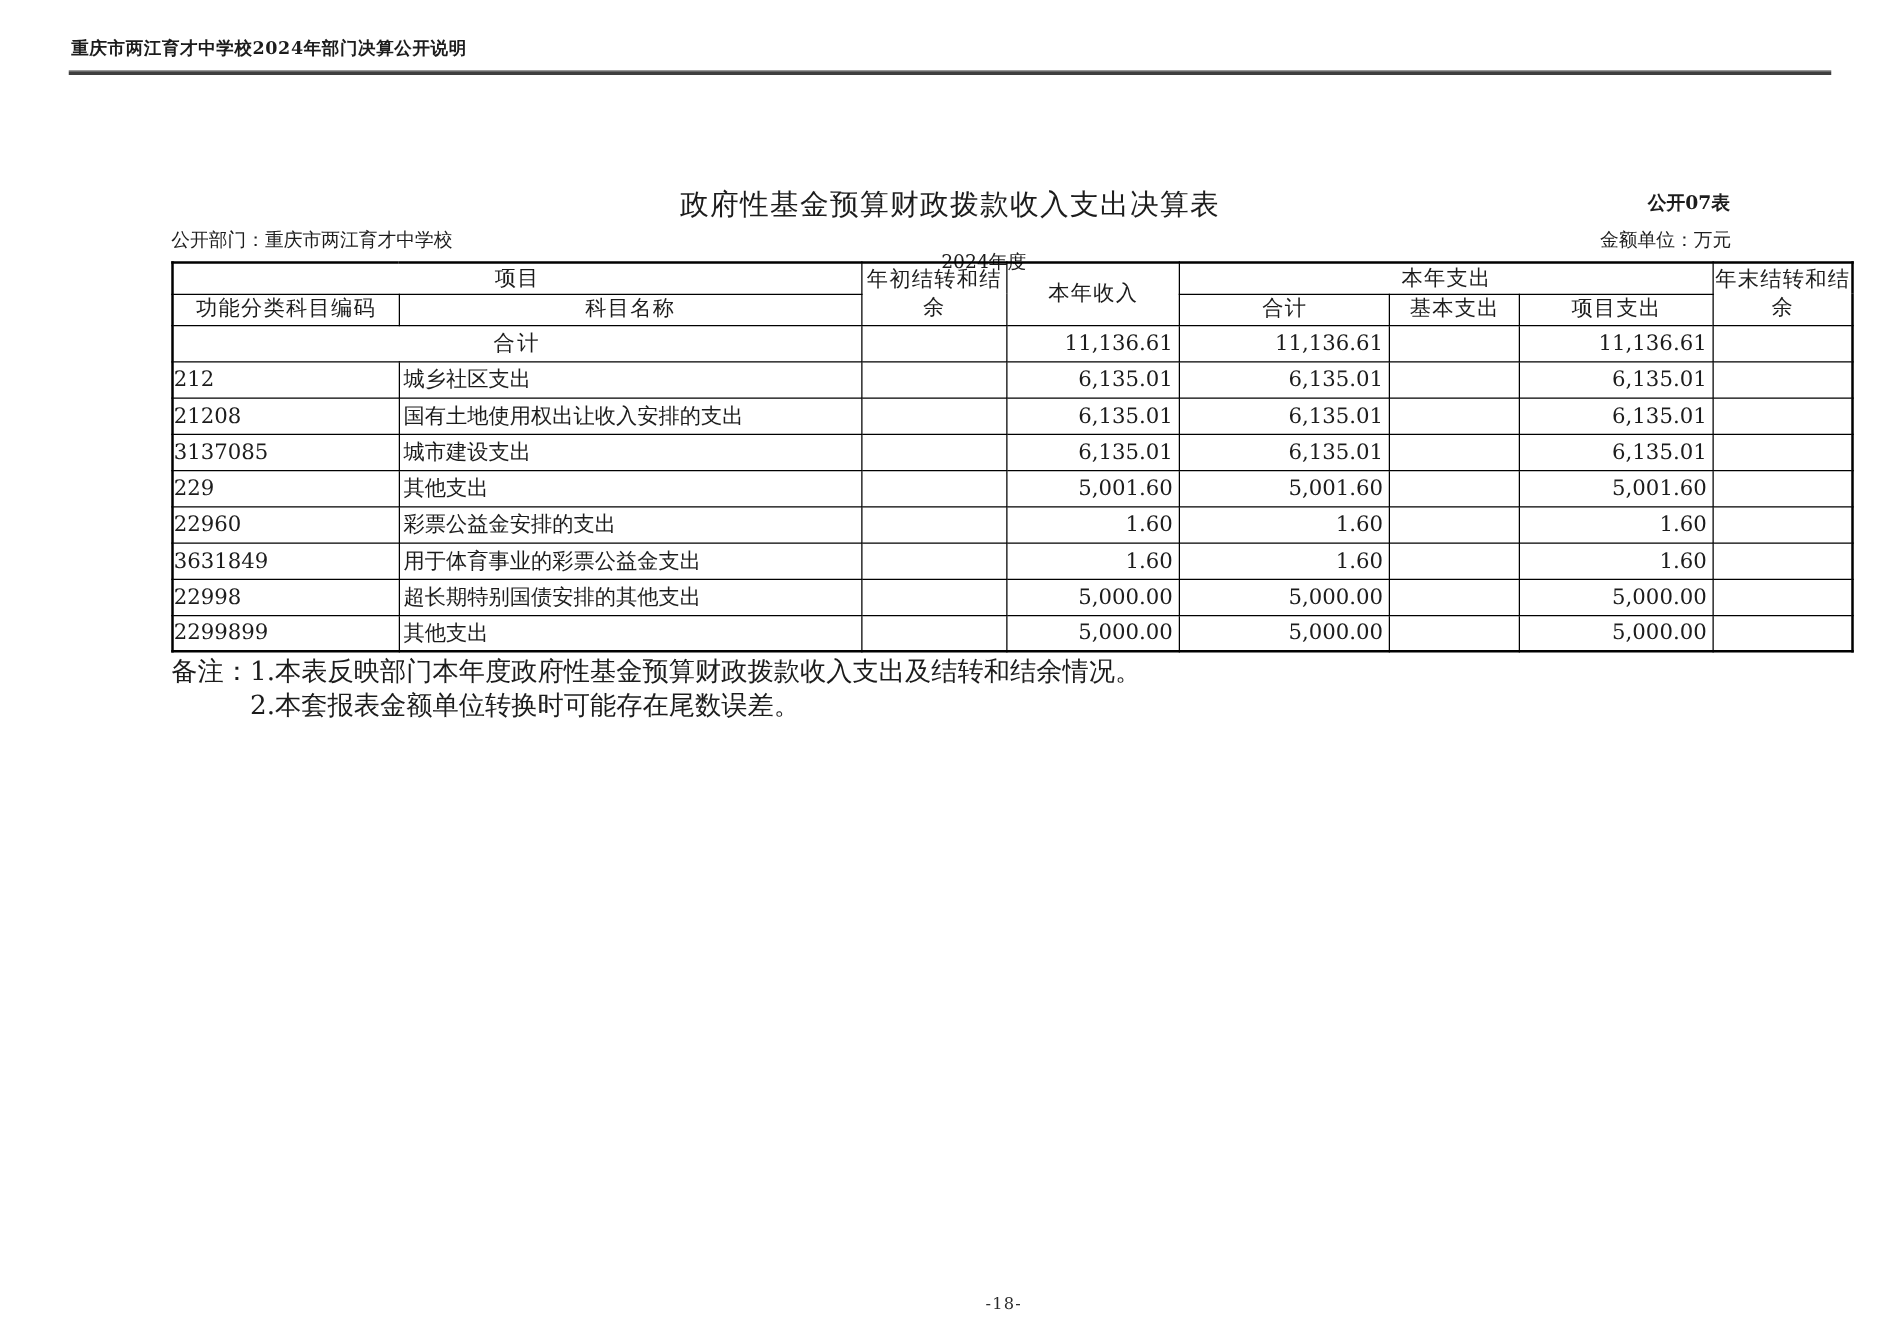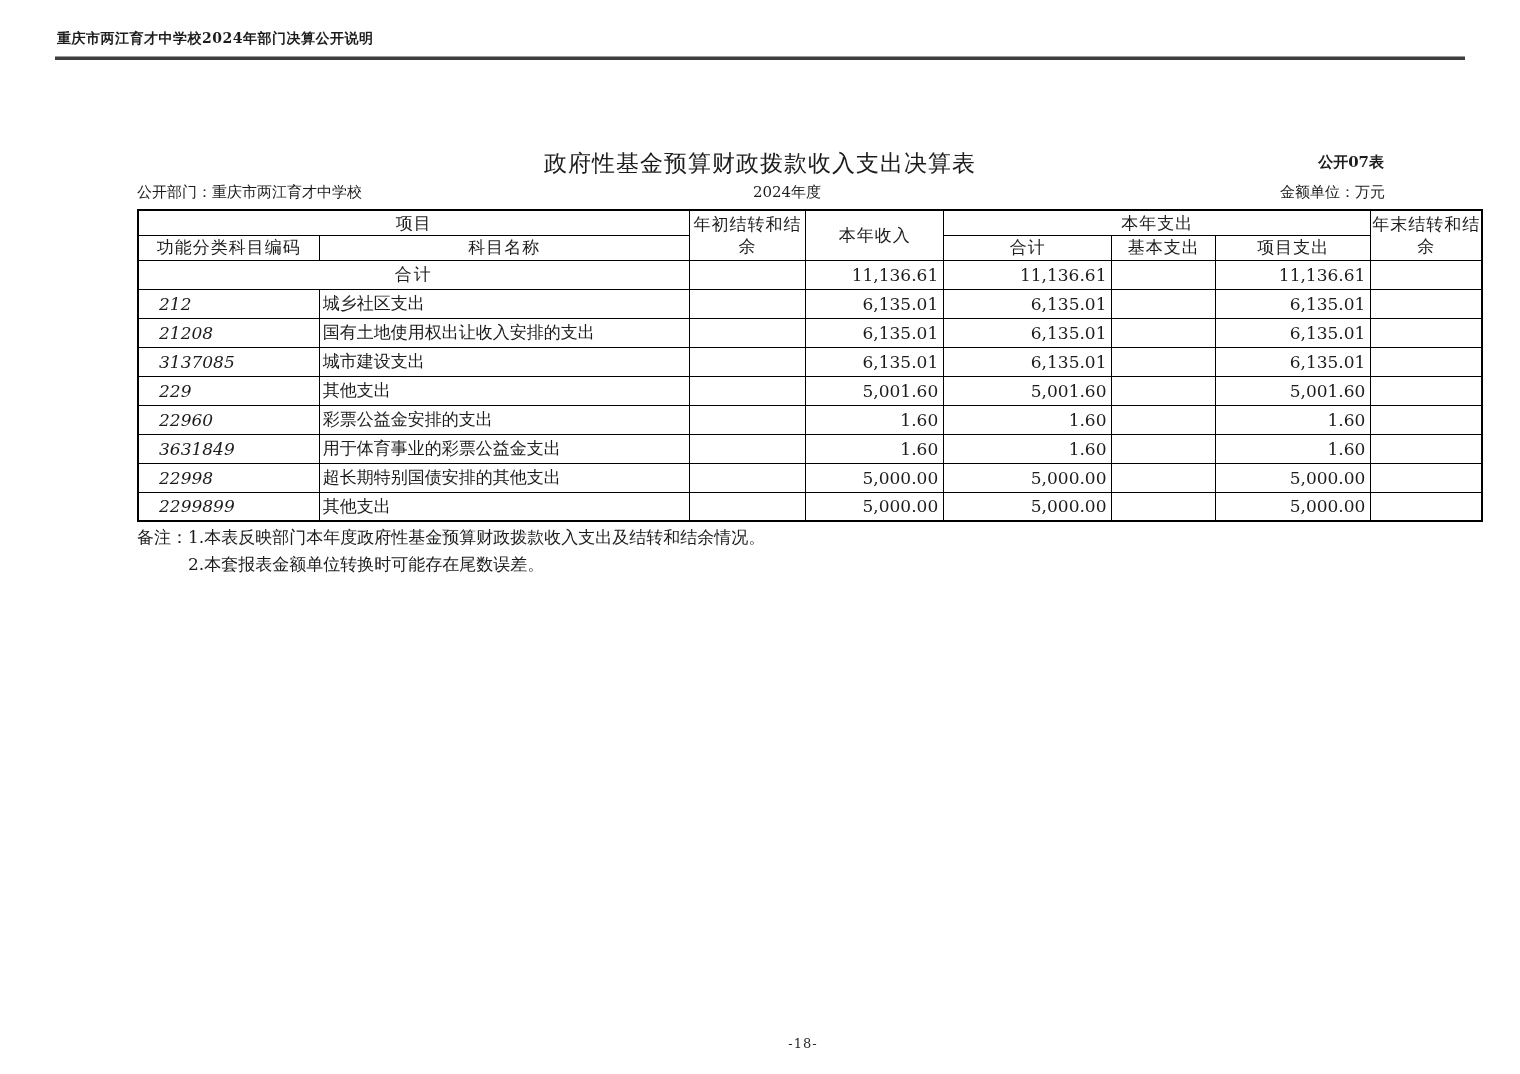--- a/index.html
+++ b/index.html
@@ -27,21 +27,21 @@
   .table-code {
     position: absolute; top: 153px; right: 136px;
     font-size: 15px;
     font-weight: bold;
   }
   .meta-row {
     position: absolute; left: 137px; top: 183px; width: 1250px;
     font-size: 15px;
   }
   .meta-dept { position: absolute; left: 0; top: 0; }
-  .meta-year { position: absolute; left: 50%; top: 0; transform: translateX(-50%) translateX(25px); text-align: center; }
+  .meta-year { position: absolute; left: 50%; top: 17px; transform: translateX(-50%) translateX(25px); text-align: center; }
   .meta-unit { position: absolute; right: 2px; top: 0; }
 
   table.fund-table {
     position: absolute; left: 137px; top: 209px;
     width: 1346px;
     border-collapse: collapse; table-layout: fixed;
     border: 2px solid #000;
     font-size: 17px;
   }
   .fund-table th, .fund-table td {
@@ -52,29 +52,29 @@
   }
   .fund-table thead th {
     text-align: center;
     font-size: 17px;
     letter-spacing: 1px;
     line-height: 1.3;
     height: 25px;
     white-space: normal;
   }
   .fund-table tbody td { height: 29px; white-space: nowrap; font-size: 17px; }
-  .cell-code { text-align: left; padding-left: 20px; font-style: italic; }
+  .cell-code { text-align: left; padding-left: 0; }
   .cell-name { text-align: left; padding-left: 3px; }
   .cell-num  { text-align: right; padding-right: 5px; margin-top: 18px; }
   .total-label { text-align: center; font-weight: bold; letter-spacing: 2px; font-size: 18px; }
 
   .notes {
     position: absolute; left: 137px; top: 524px;
     display: flex; align-items: flex-start;
-    font-size: 17px; line-height: 27px; justify-content: flex-end;
+    font-size: 21px; line-height: 27px; justify-content: flex-end;
   }
   .notes-label { white-space: nowrap; }
   .page-number {
     position: absolute; left: 0; top: 1036px; width: 100%;
     text-align: center; font-size: 13px; letter-spacing: 1px; color: #2a2a2a; margin-left: 43px;
   }
 </style>
 </head>
 <body>
 

